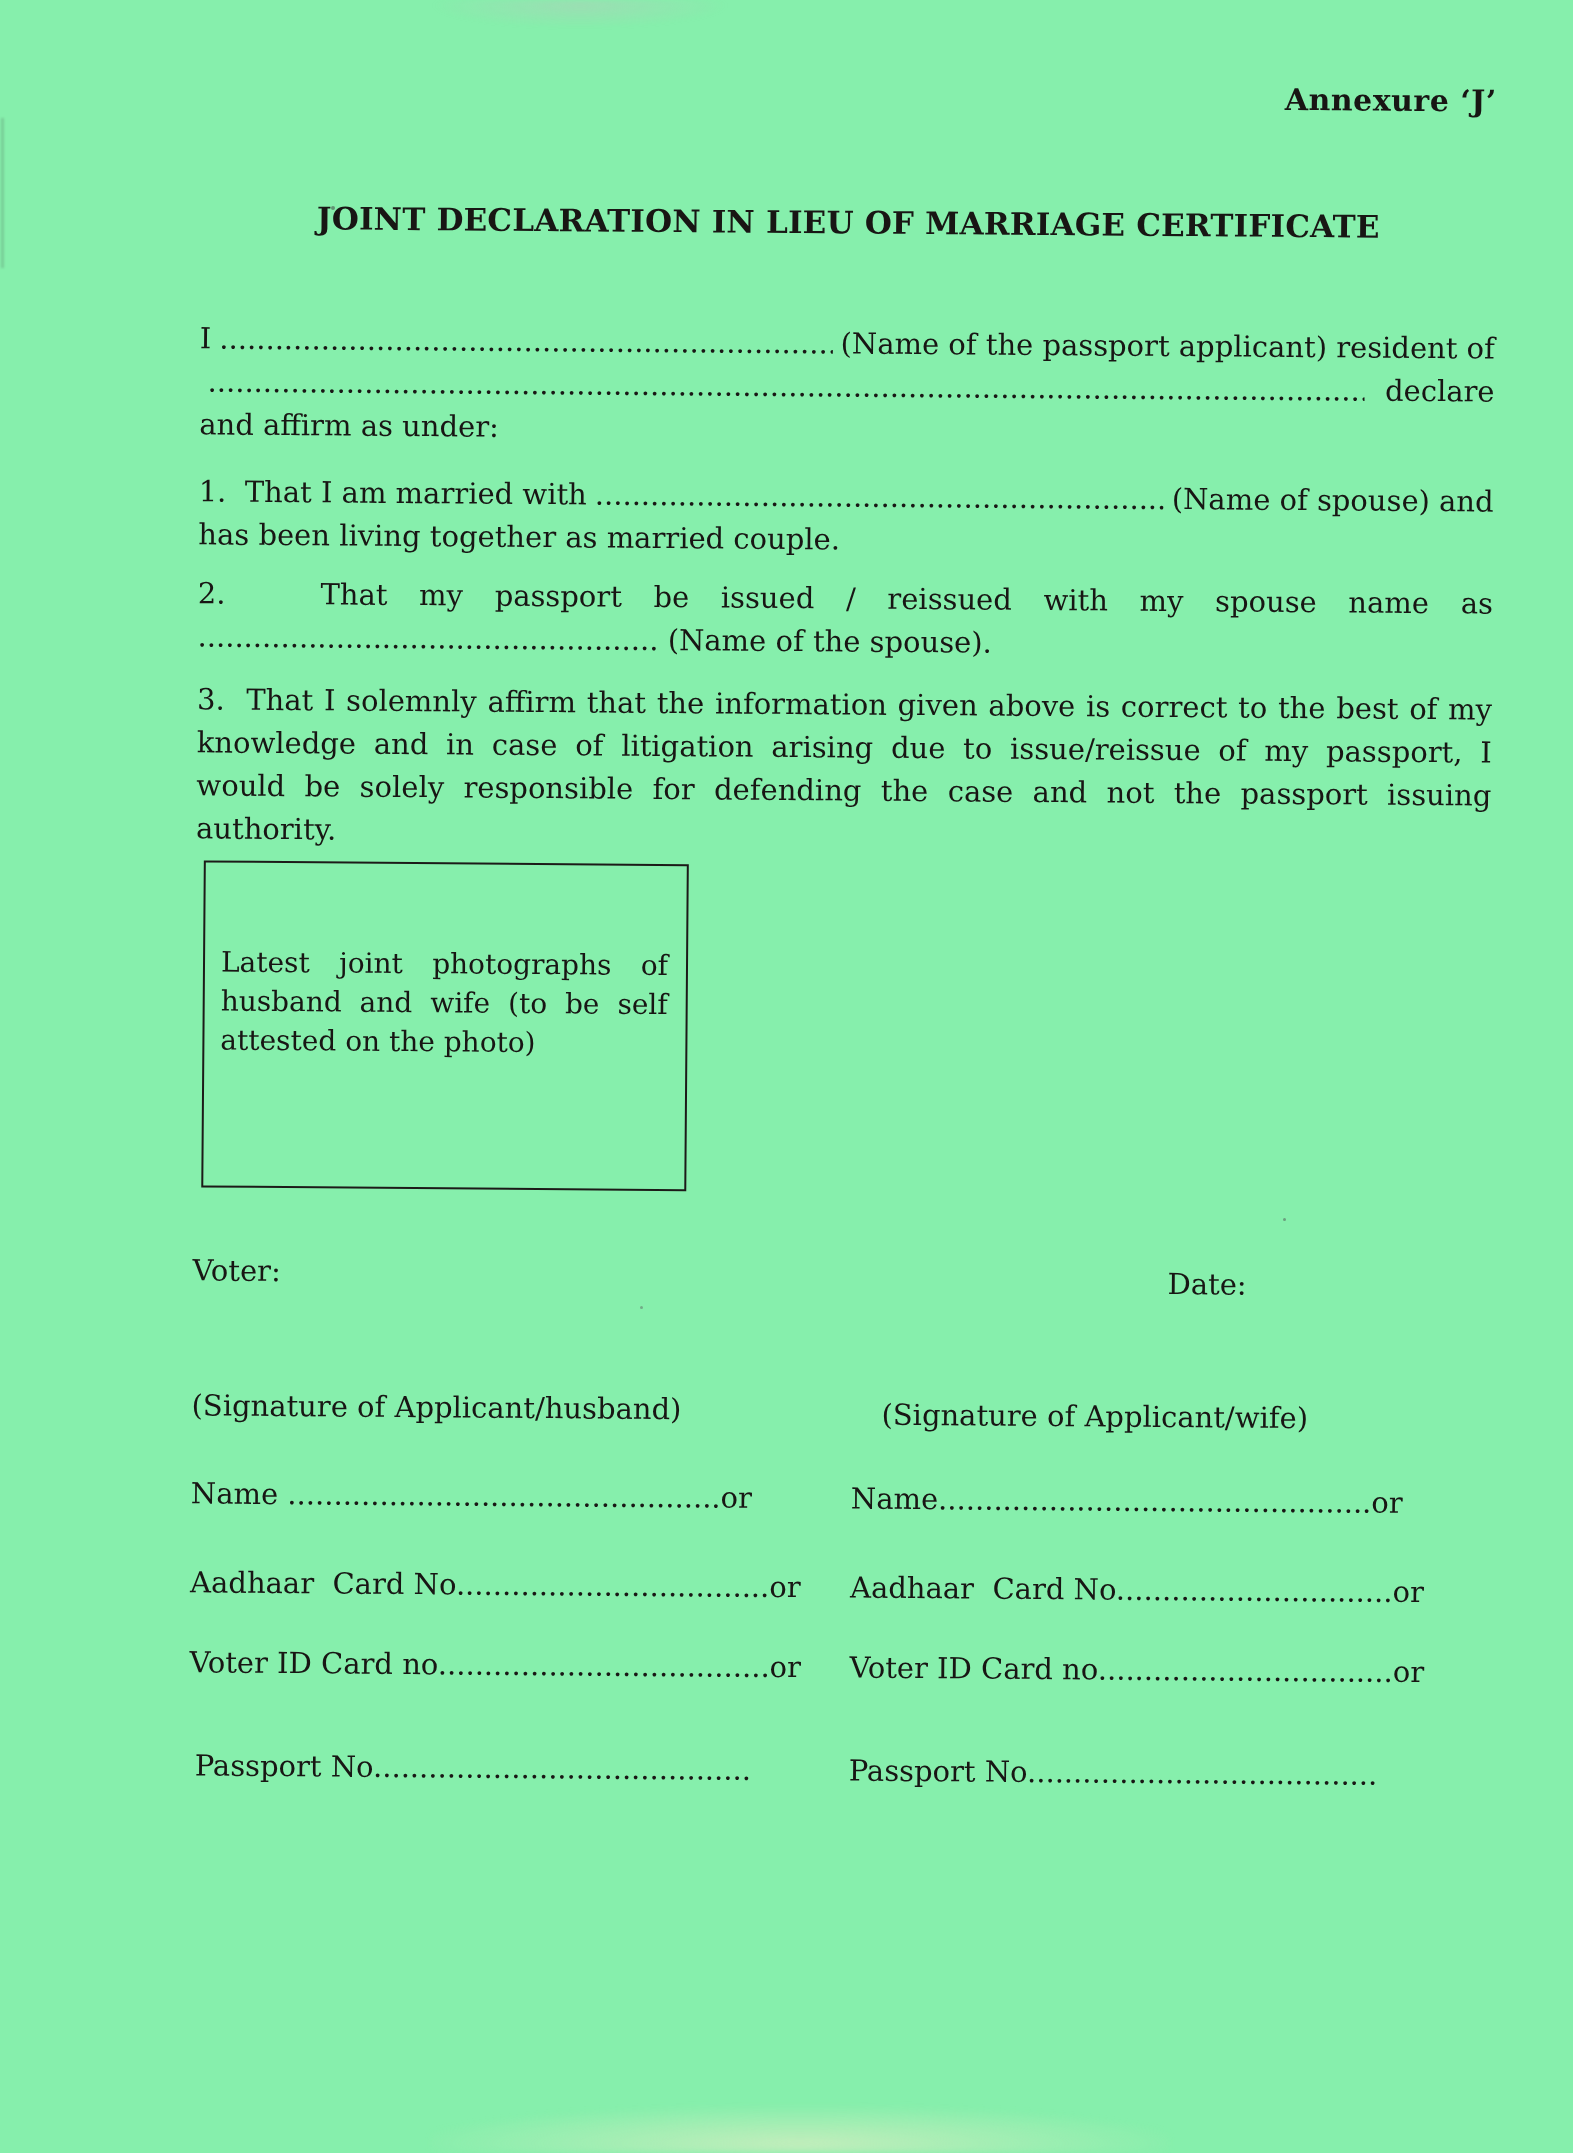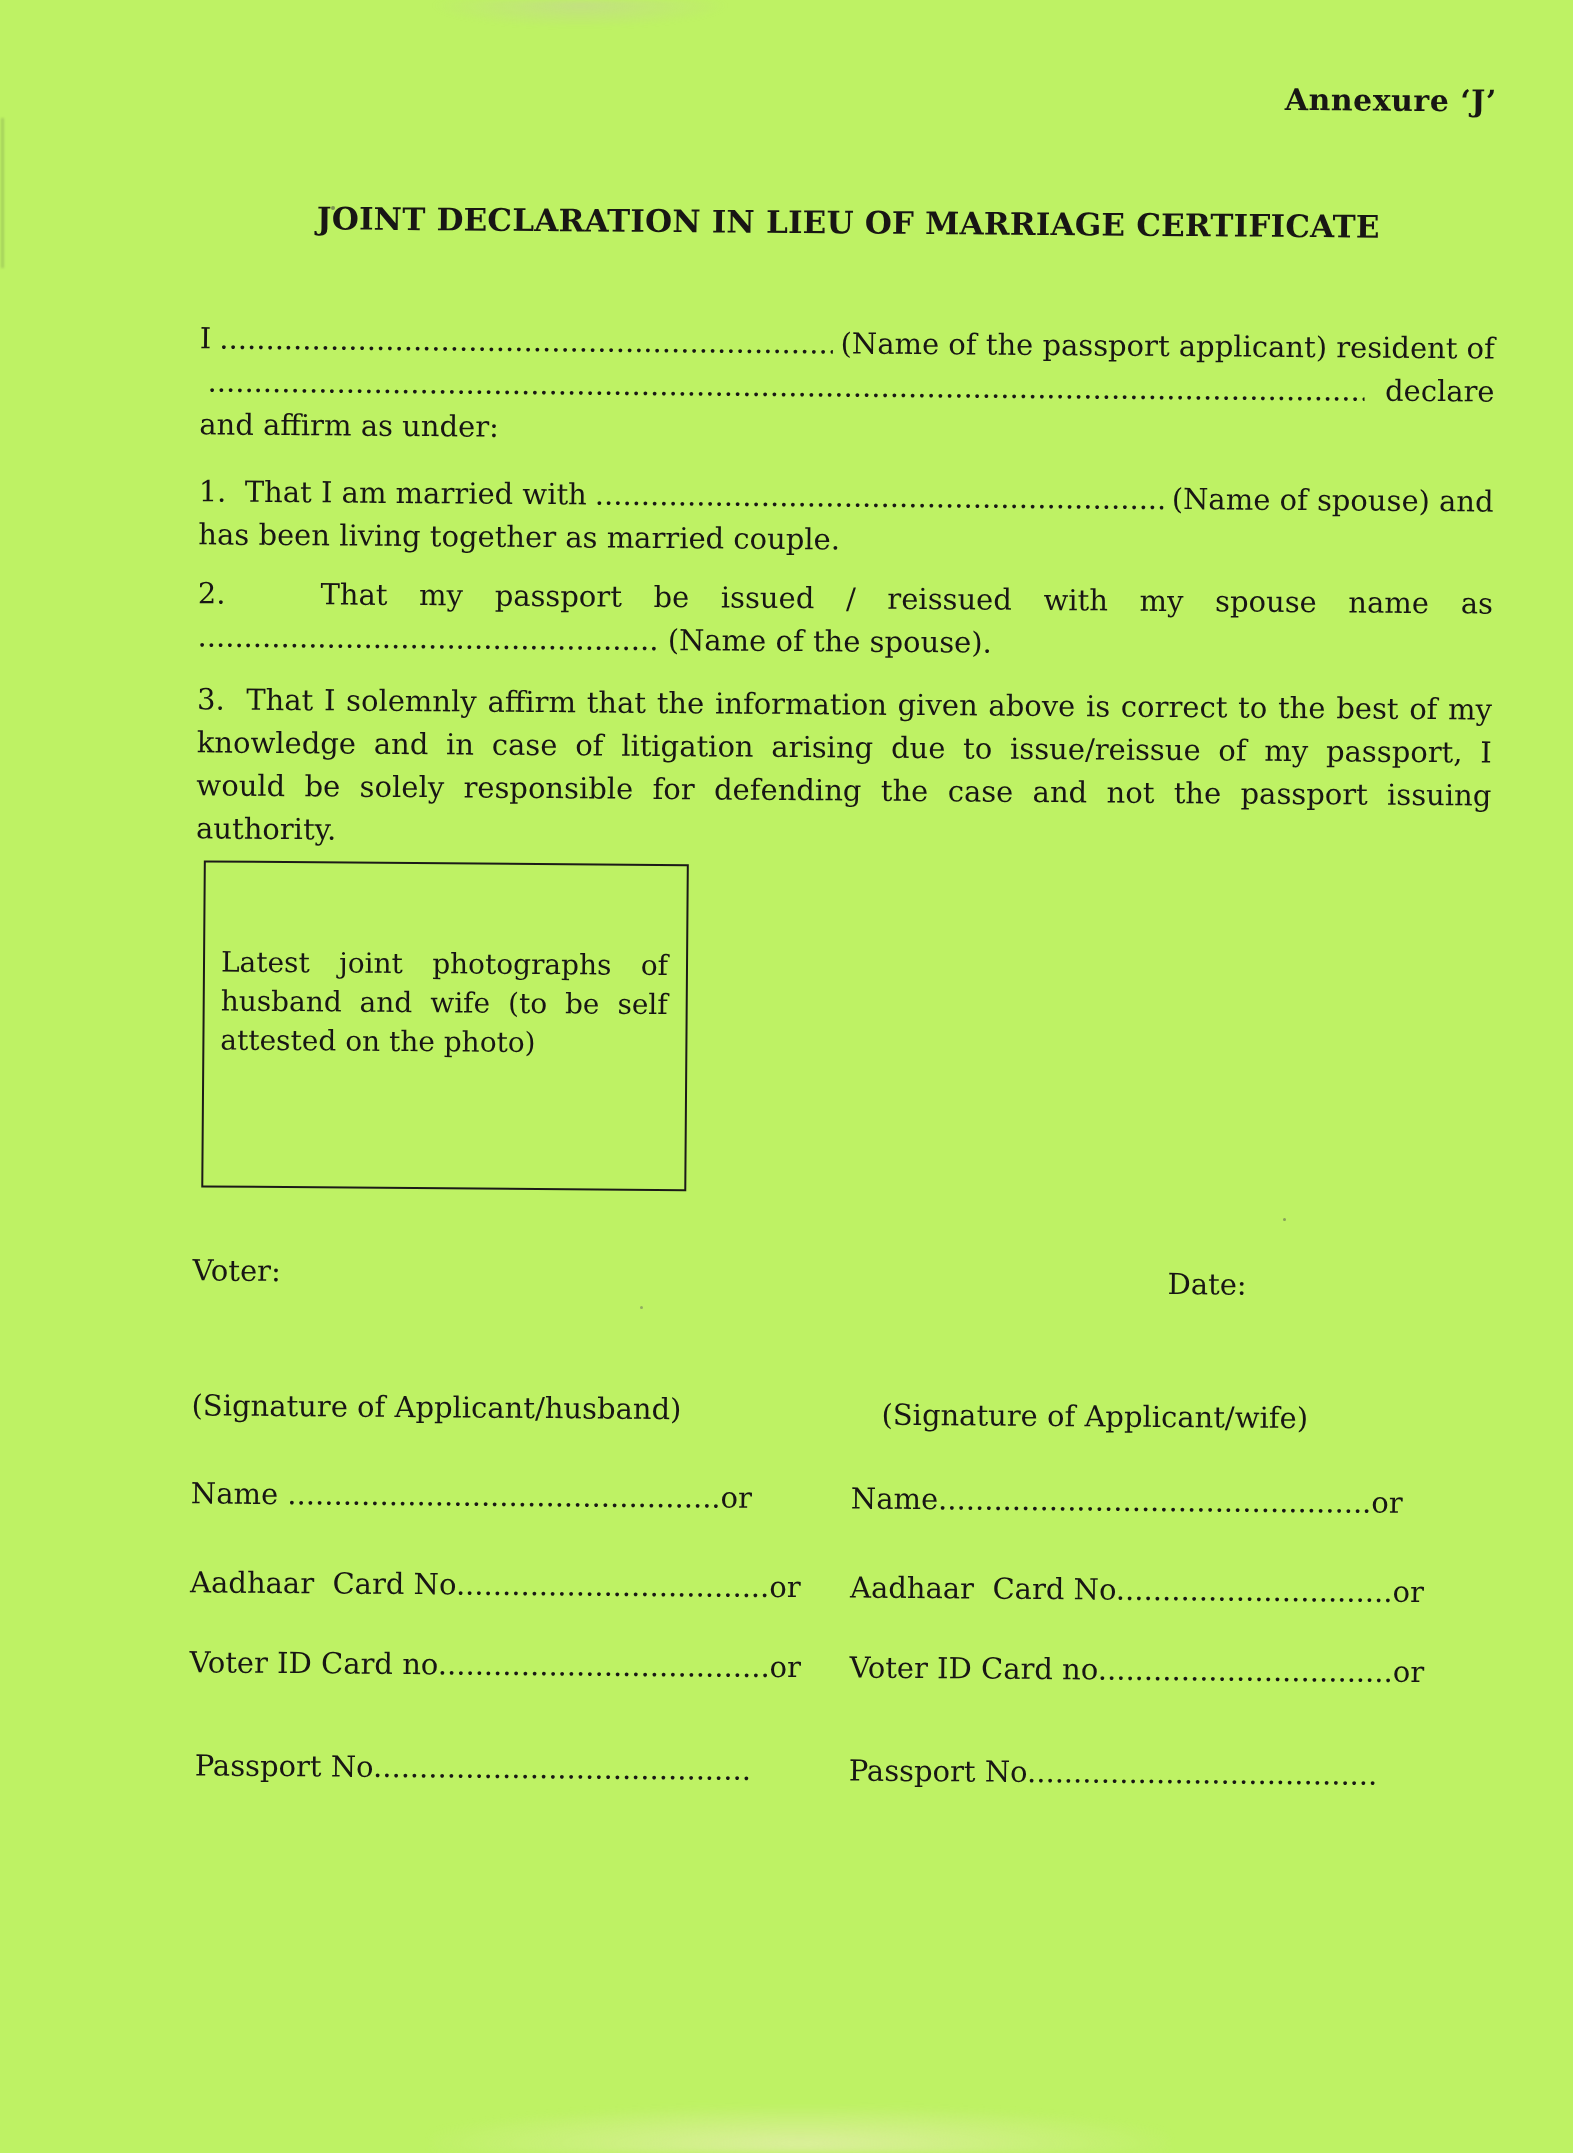--- a/index.html
+++ b/index.html
@@ -1,18 +1,18 @@
 <!DOCTYPE html>
 <html><head>
 <meta charset="utf-8">
 <style>
   html,body { margin:0; padding:0; background:#e8e8e8; }
   .page {
     position:relative; width:1573px; height:2153px;
-    background:#bef264; overflow:hidden;
+    background:#86efac; overflow:hidden;
     font-family:"DejaVu Serif", serif; color:#181614;
   }
   .rot { position:absolute; left:0; top:0; width:1573px; height:2153px;
          transform:rotate(0.45deg); transform-origin:50% 45%; }
   .content { position:absolute; left:195px; top:0; width:1295px; }
 
   .annexure { margin-top:76px; line-height:40px; text-align:right;
               font-weight:bold; font-size:30px; letter-spacing:0.5px; }
   .title { margin:84px 0 0 0; line-height:44px; text-align:center;
            font-weight:bold; font-size:31px; letter-spacing:0.2px; }

